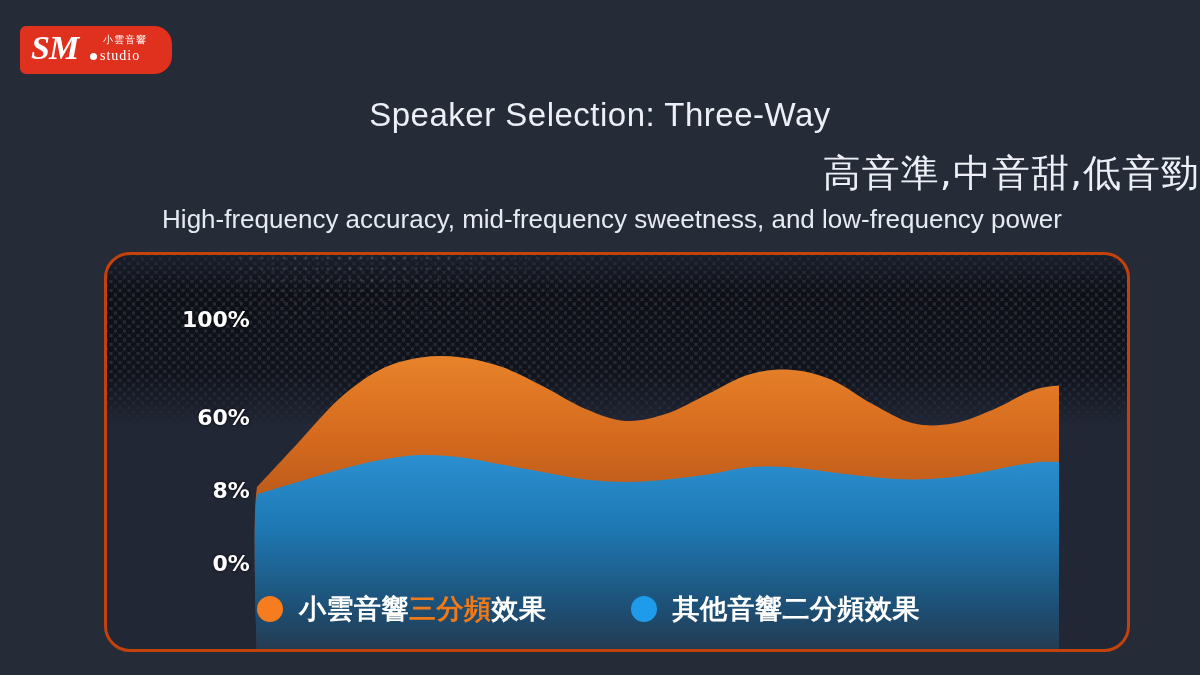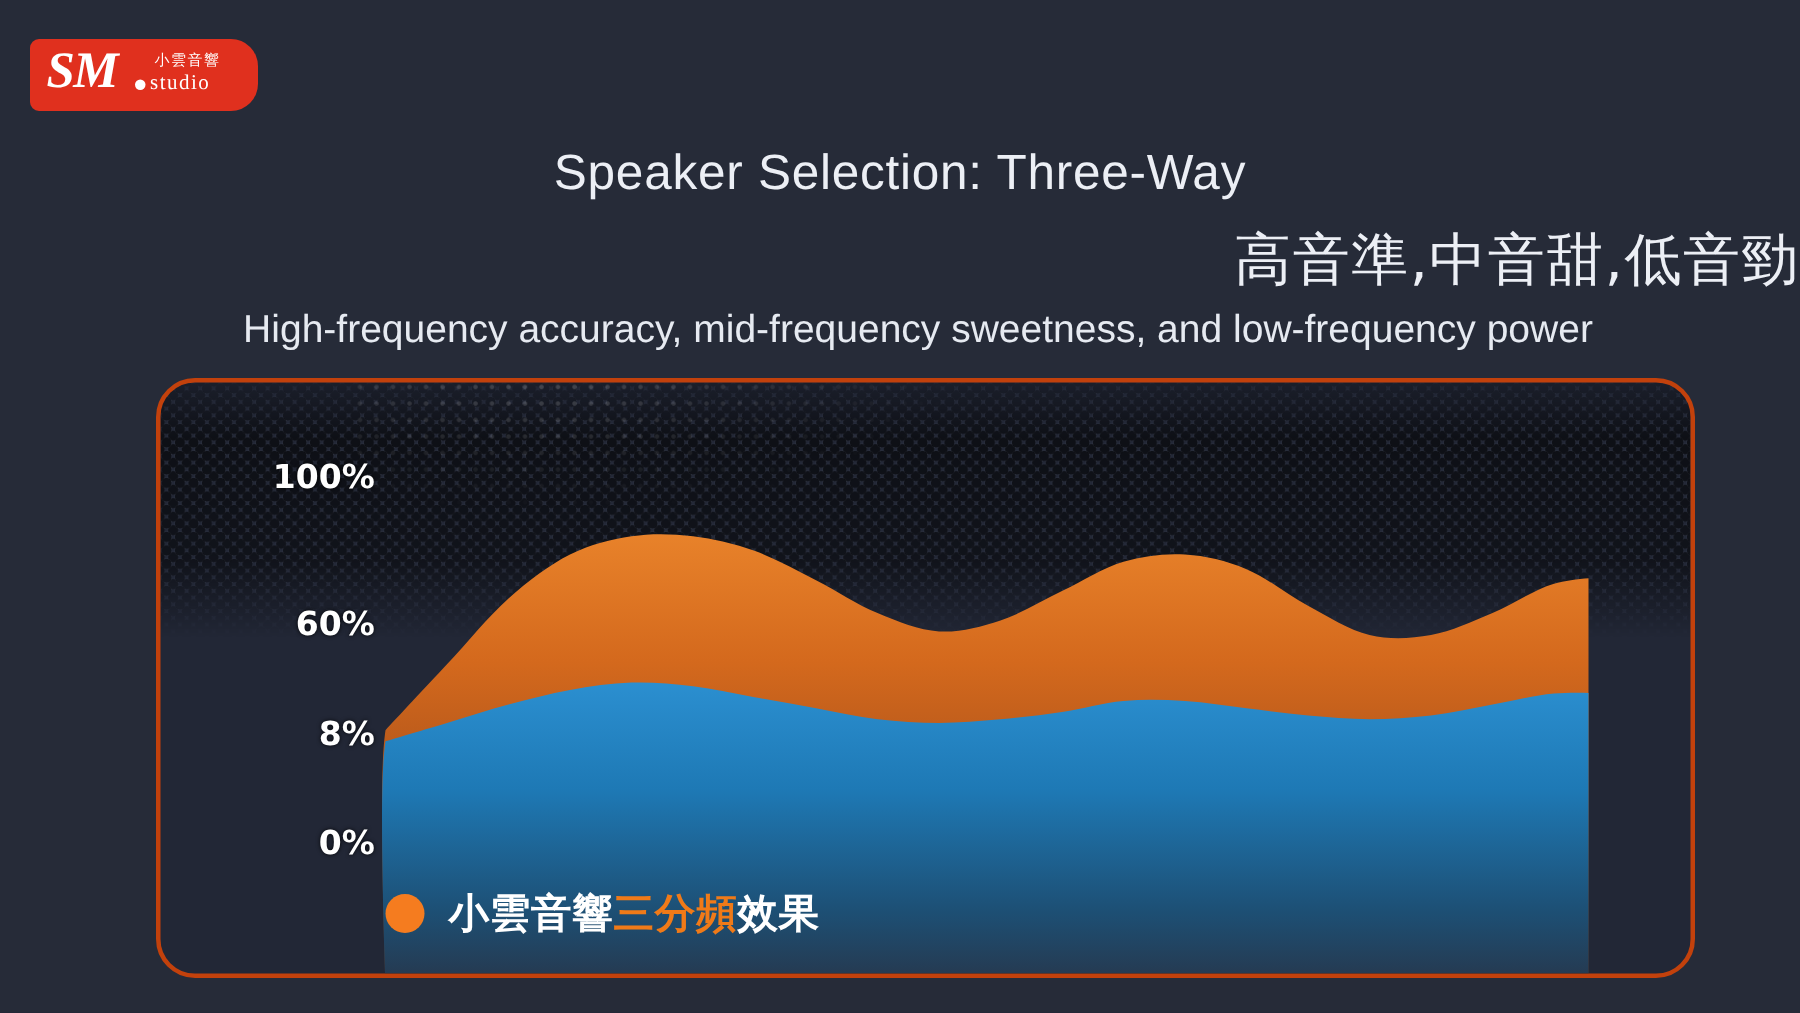--- a/index.html
+++ b/index.html
@@ -195,15 +195,19 @@
         <div class="ylabel" style="left: 22.8824px; top: 161.6px;">60%</div>
         <div class="ylabel" style="left: 22.8824px; top: 234.8px;">8%</div>
         <div class="ylabel" style="left: 22.8824px; top: 308px;">0%</div>
       </div>
 
     <div class="legend" id="legend">
         <div class="legend-item">
           <span class="legend-dot" style="background: rgb(245, 124, 31);"></span>
           <span class="legend-text"><span>小雲音響</span><span class="accent">三分頻</span><span>效果</span></span>
         </div>
+        <div class="legend-item">
+          <span class="legend-dot" style="background: rgb(31, 155, 236);"></span>
+          <span class="legend-text"><span>其他音響二分頻效果</span><span class="accent"></span><span></span></span>
+        </div>
       </div>
   </div>
 </div>
 
 </body></html>

